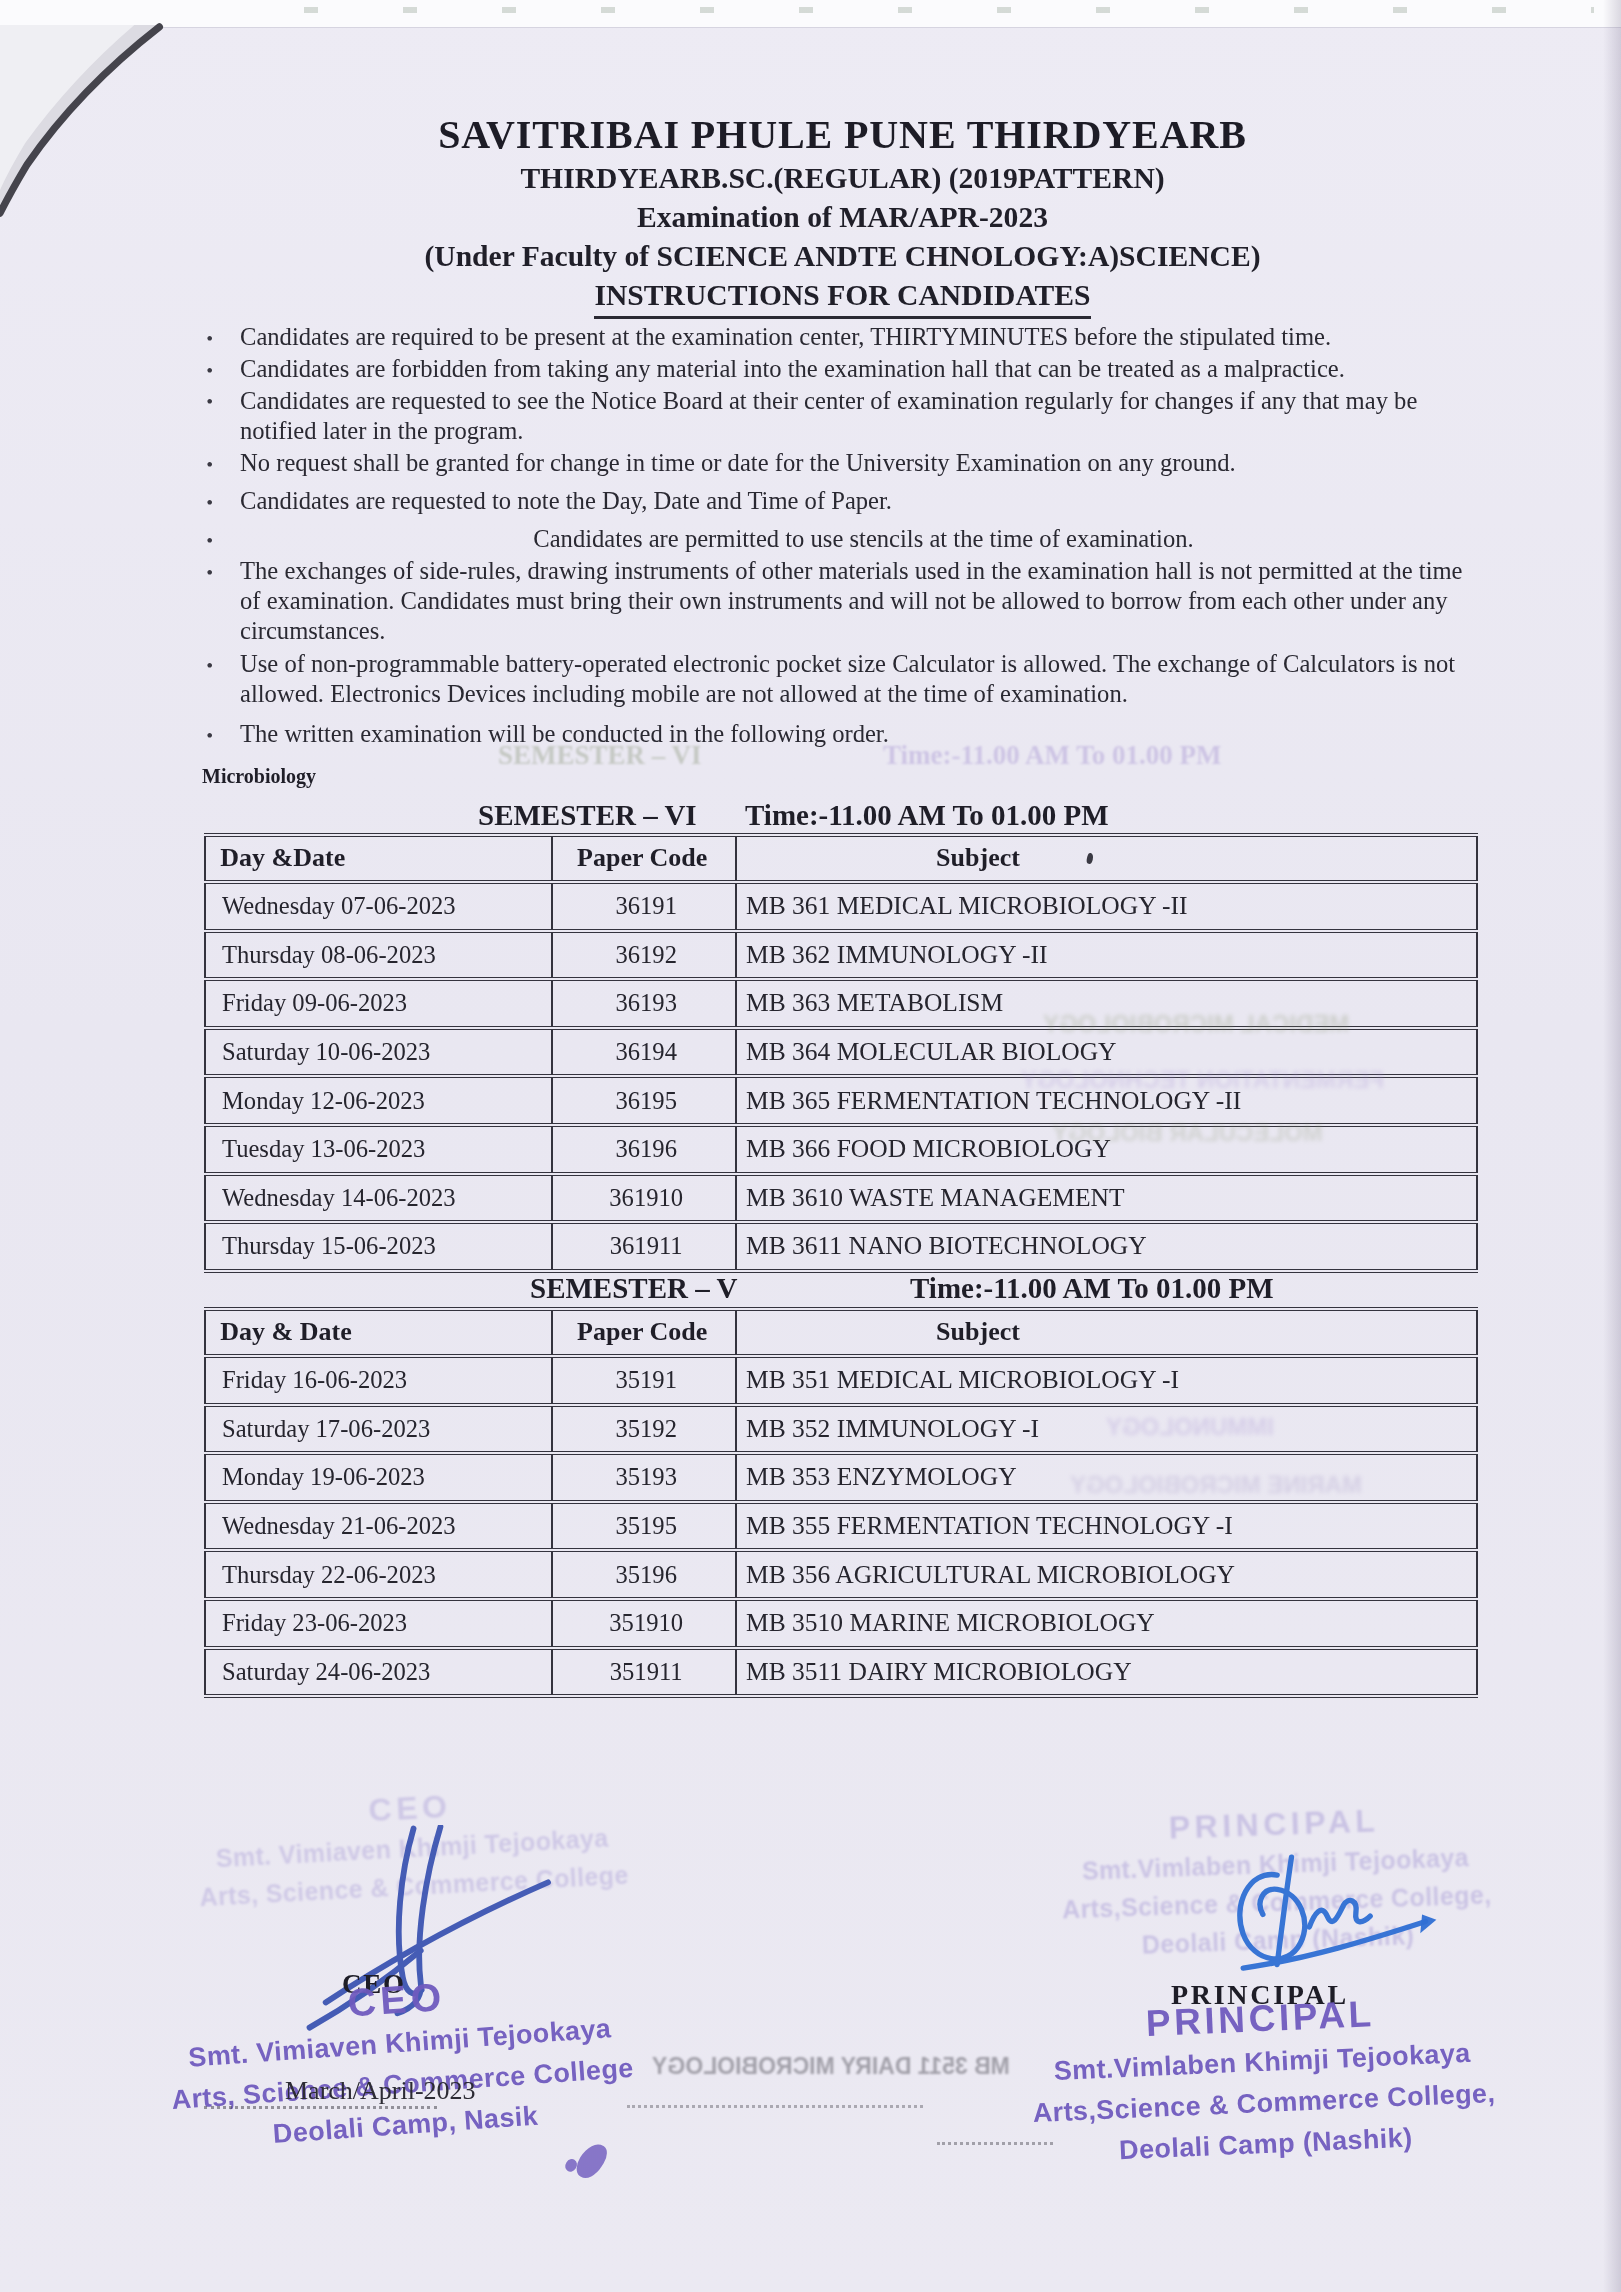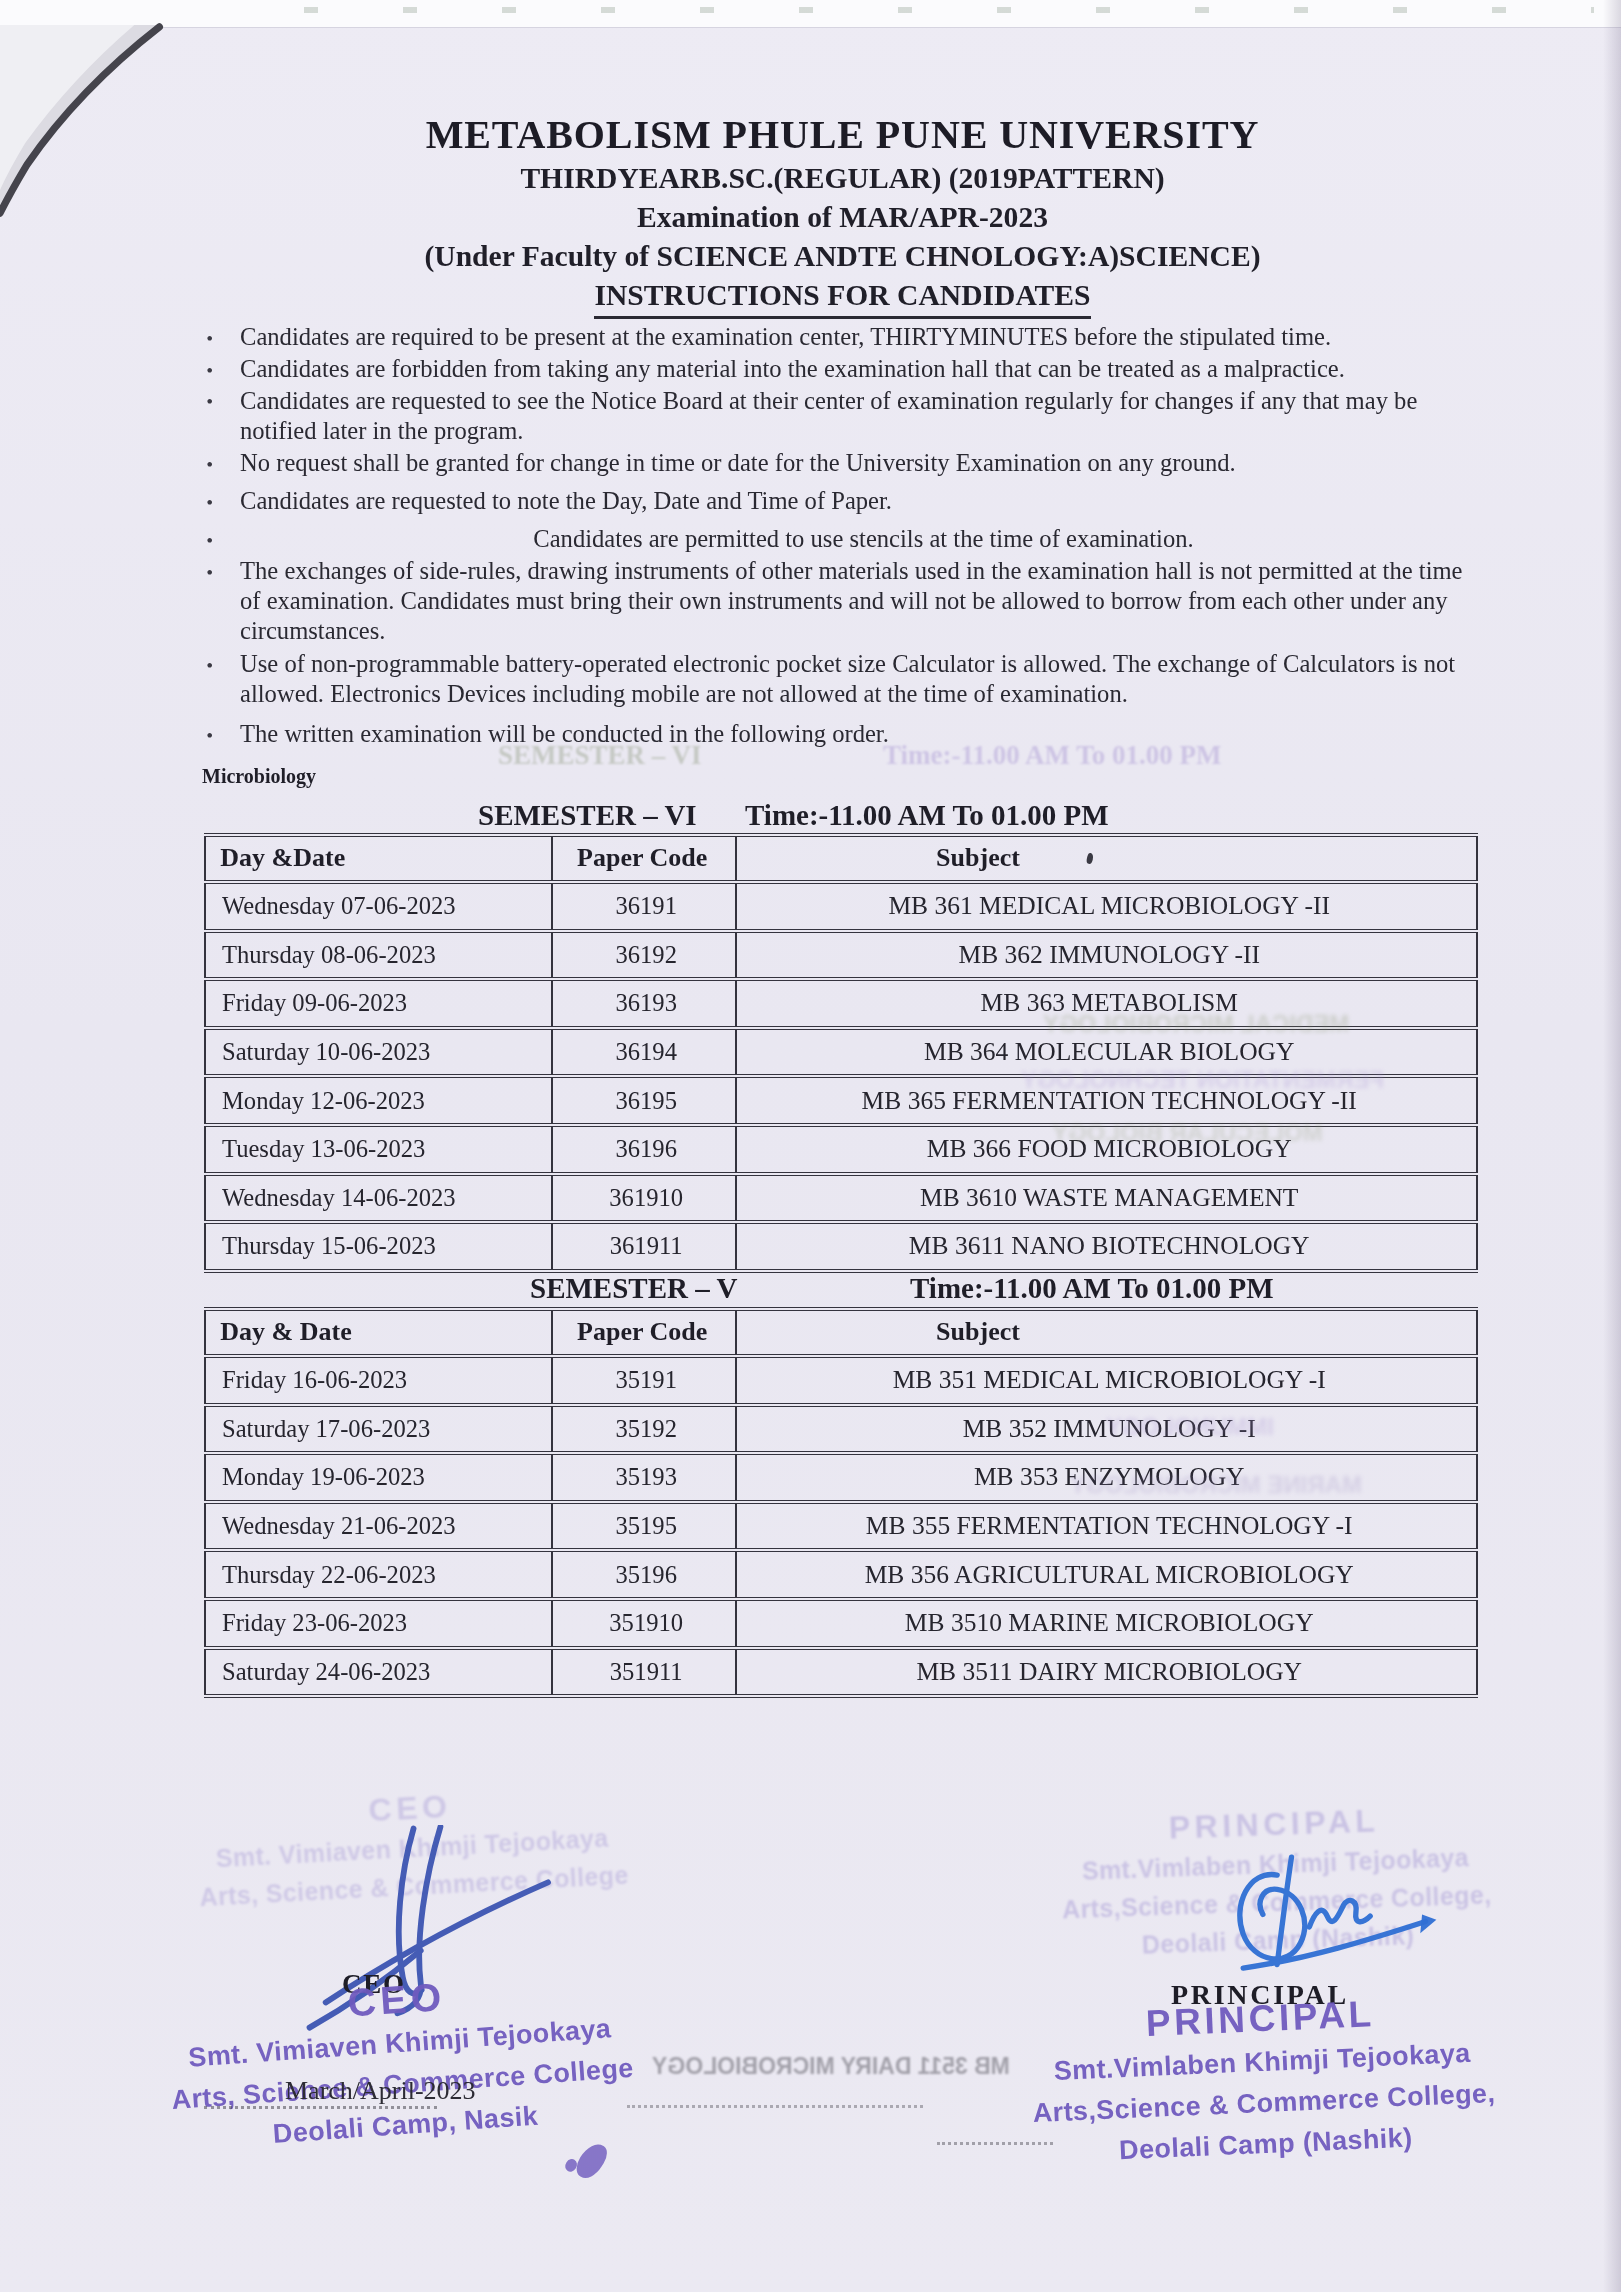--- a/index.html
+++ b/index.html
@@ -46,21 +46,21 @@
         background:transparent;}
   .tt1{top:833px;} .tt2{top:1307px;}
   table.timetable th,table.timetable td{border:2.7px solid #34333e;border-top:4.5px double #34333e;border-bottom:4.5px double #34333e;
         overflow:hidden;white-space:nowrap;}
   table.timetable th{font-size:26px;text-align:left;padding:3.6px 3.6px 5.4px 14.3px;color:#1f1e28;height:34px;}
   table.timetable th.code-h{text-align:center;padding-left:0;}
   table.timetable th.subject-h{text-align:center;padding-left:12px;padding-right:269px;}
   table.timetable td{font-size:24.6px;color:#26252e;height:41px;padding:1.8px 3.6px 1.8px 16px;}
   .tt2 td{height:43px;}
   table.timetable td.code{ text-align:center;padding-left:8px;}
-  table.timetable td.subject{padding-left:9px;font-size:25.5px;text-align:center;}
+  table.timetable td.subject{padding-left:9px;font-size:25.5px;}
   .ink-speck{position:absolute;left:1087px;top:853px;width:6.3px;height:10.7px;background:#3a3943;border-radius:40% 60% 50% 50%;transform:rotate(14deg);}
 
   
   .ghost{position:absolute;font-weight:bold;pointer-events:none;}
   .ghost-head-left{left:498px;top:740px;font-size:27px;color:#7f8d6c;opacity:.34;filter:blur(1.1px);}
   .ghost-head-right{left:883px;top:740px;font-size:27px;color:#a28fd0;opacity:.4;filter:blur(1.1px);}
   .ghost-frag{font-family:"Liberation Sans","DejaVu Sans",sans-serif;filter:blur(2.3px);transform:scaleX(-1);}
   .gf1{left:1043px;top:1010px;font-size:24px;color:#8b9674;opacity:.3;}
   .gf2{left:1021px;top:1066px;font-size:24px;color:#a691d2;opacity:.28;}
   .gf3{left:1052px;top:1119px;font-size:24px;color:#8b9674;opacity:.26;}
@@ -108,21 +108,21 @@
   </div>
   <div class="edge-shade"></div>
 
   <svg class="corner-fold" width="206" height="224" viewBox="0 0 230 250">
     <path d="M0,28 L180,28 Q92,96 34,180 Q14,212 0,236 Z" fill="#dcdbe2"></path>
     <path d="M0,28 L150,28 Q80,88 28,160 Q10,190 0,212 Z" fill="#efeff3"></path>
     <path d="M178,30 Q88,100 30,184 Q12,214 0,238" fill="none" stroke="#45444c" stroke-width="8" stroke-linecap="round"></path>
   </svg>
 
   <div class="doc-header">
-    <div class="doc-title">METABOLISM PHULE PUNE UNIVERSITY</div>
+    <div class="doc-title">SAVITRIBAI PHULE PUNE THIRDYEARB</div>
     <div class="doc-sub">THIRDYEARB.SC.(REGULAR) (2019PATTERN)</div>
     <div class="doc-sub">Examination of MAR/APR-2023</div>
     <div class="doc-sub">(Under Faculty of SCIENCE ANDTE CHNOLOGY:A)SCIENCE)</div>
     <div class="doc-sub doc-sub-underline">
       <span>INSTRUCTIONS FOR CANDIDATES</span>
     </div>
   </div>
 
   <ul class="instructions">
     <li>Candidates are required to be present at the examination center, THIRTYMINUTES before the stipulated time.</li>

